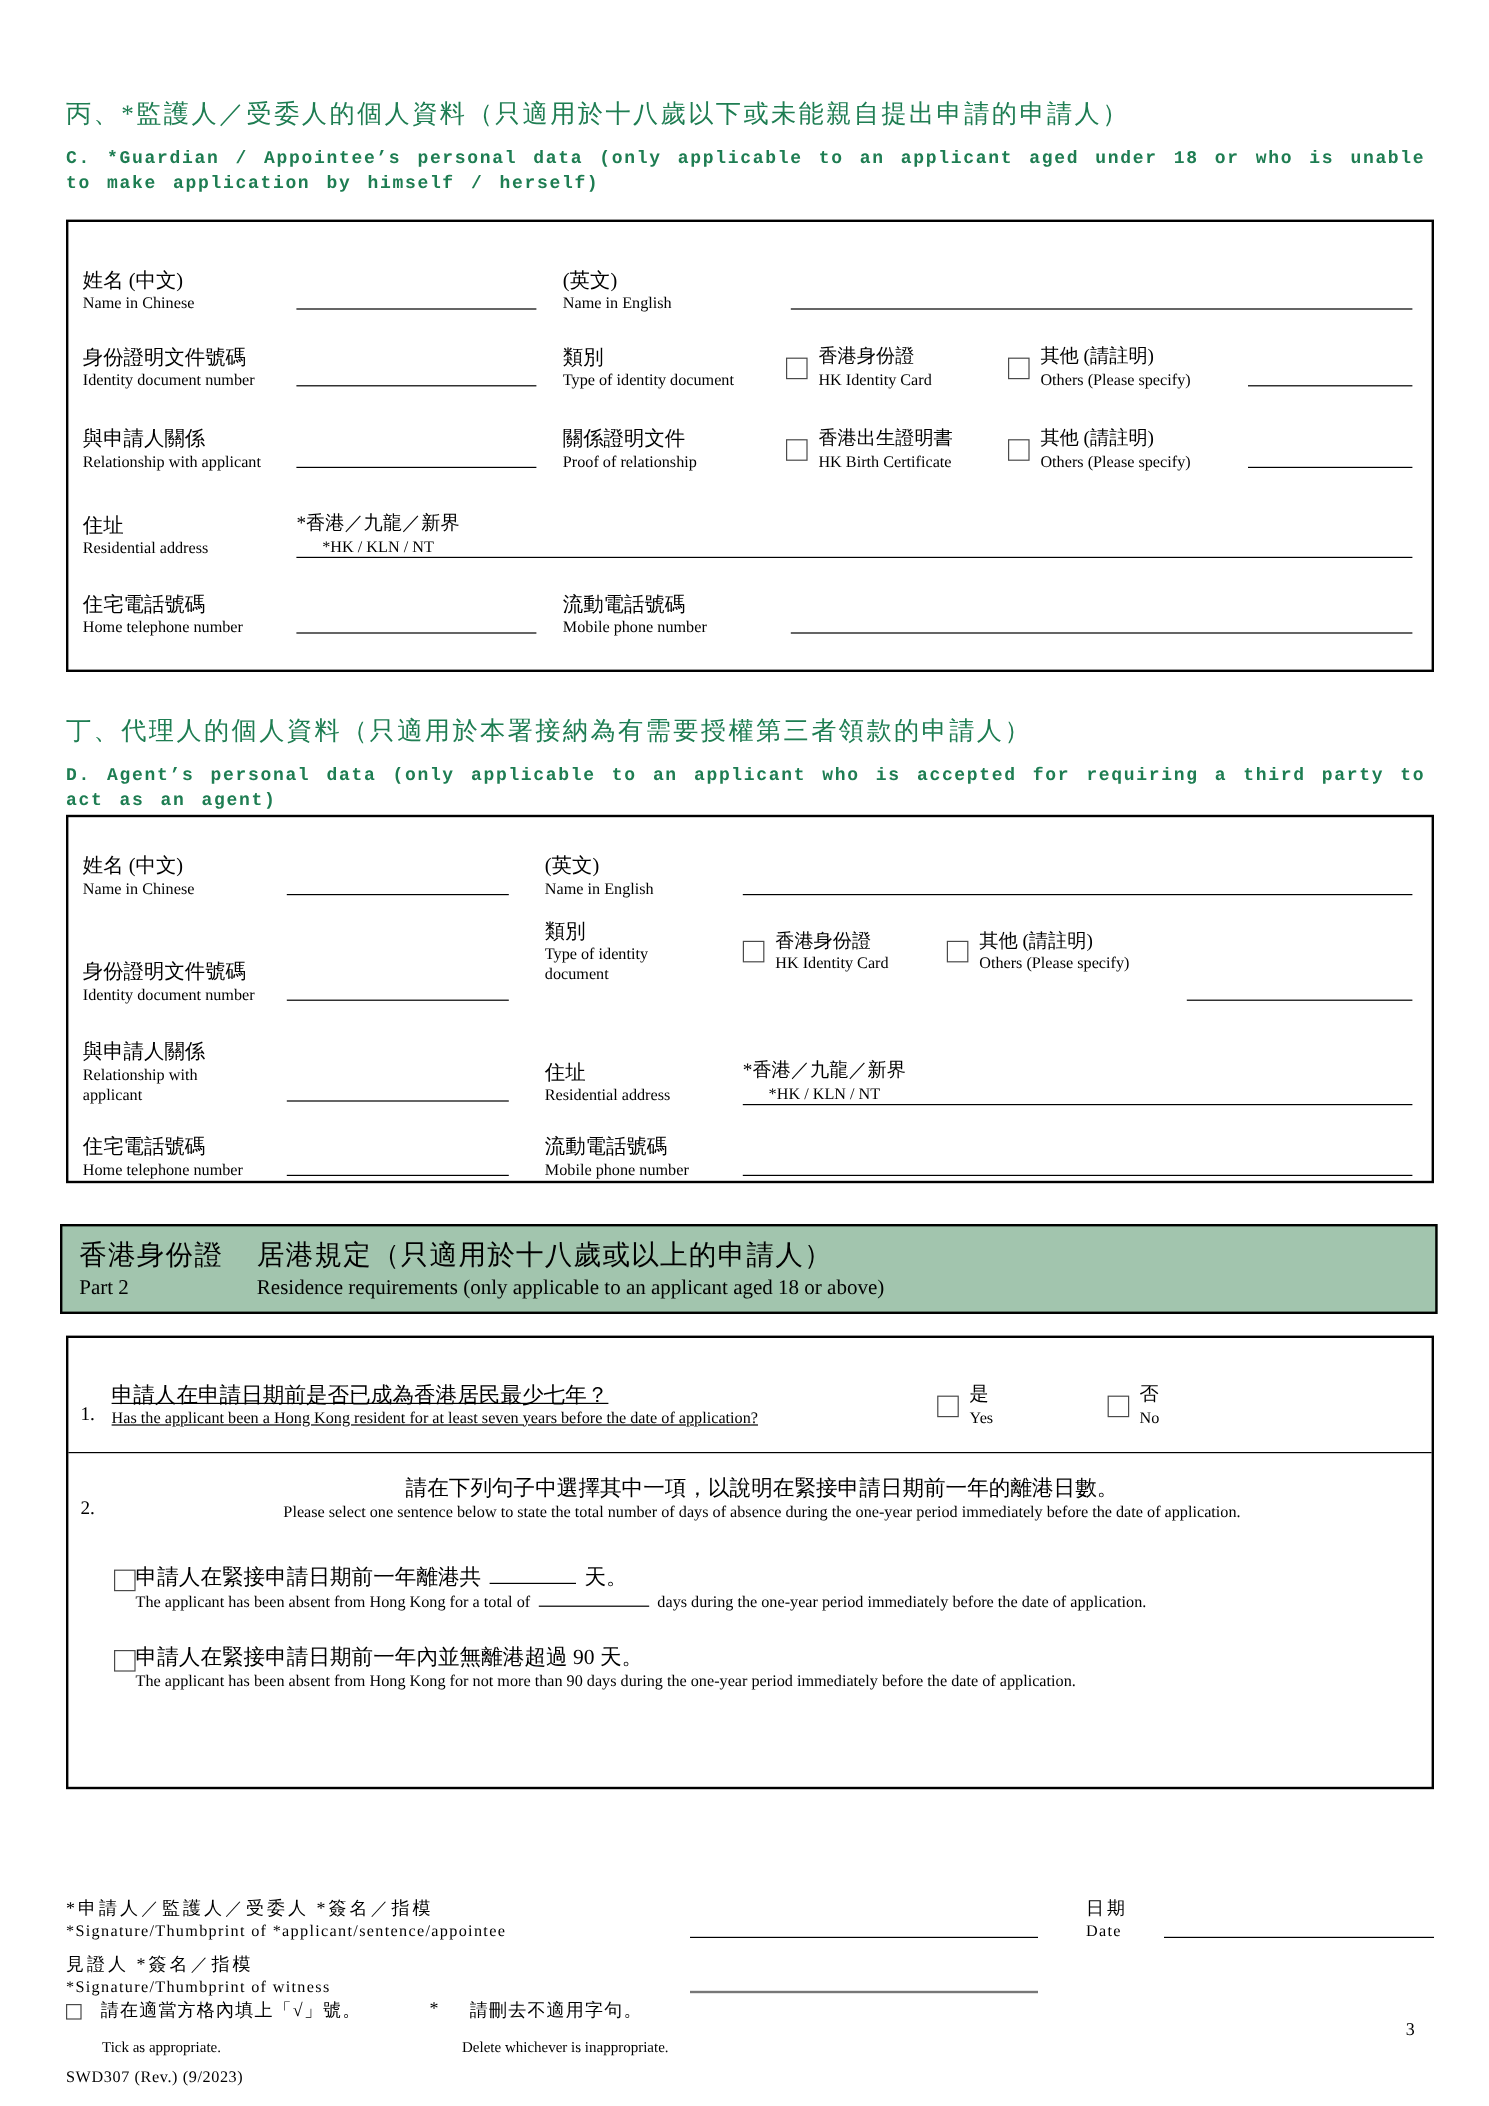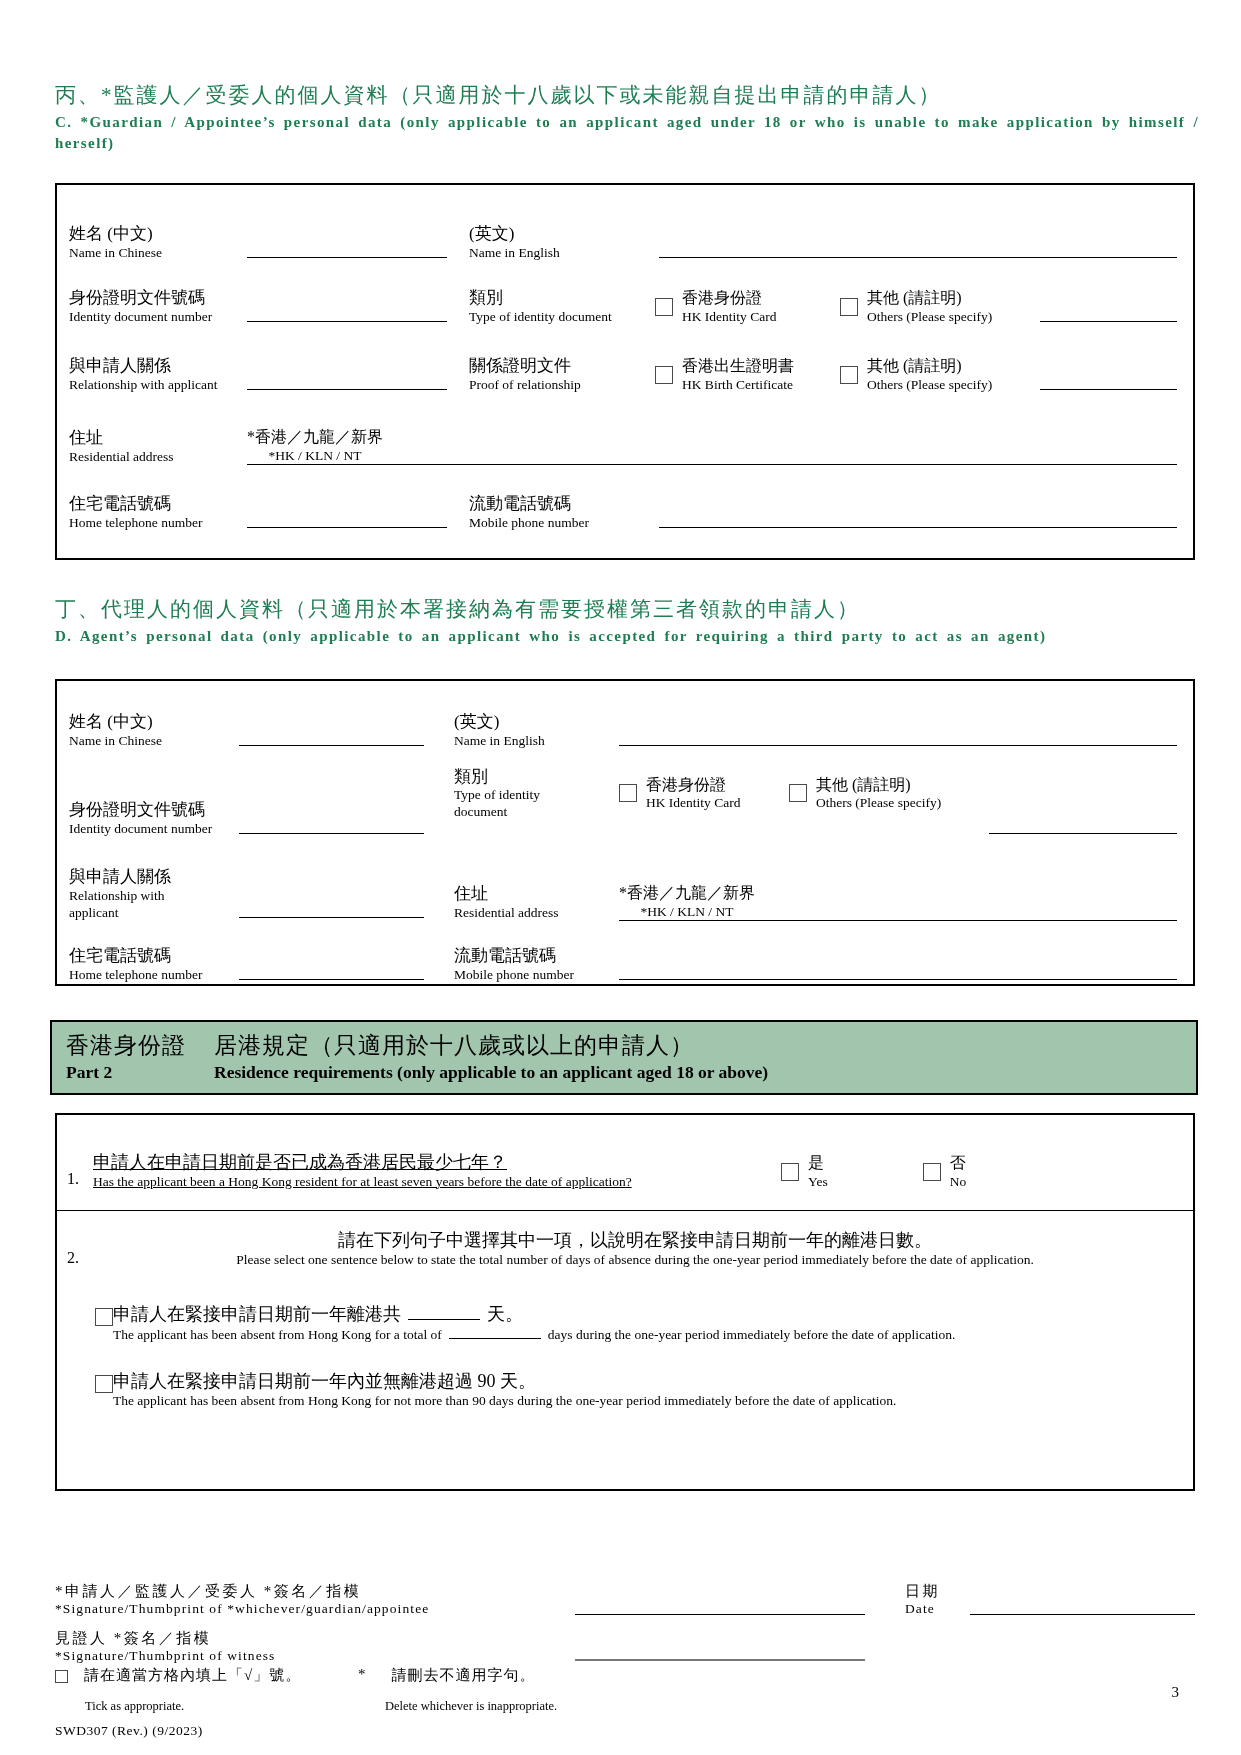--- a/index.html
+++ b/index.html
@@ -9,39 +9,39 @@
     width:1241px; height:1755px; position:relative; overflow:hidden;
     font-family:"Liberation Serif","DejaVu Serif",serif; color:#000;
   }
   .abs { position:absolute; }
   .zh { display:block; font-size:17px; line-height:1.28; }
   .zh.s { font-size:16px; }
   .en { display:block; font-size:13.5px; line-height:1.22; }
   .sec-title { left:55px; width:1145px; }
   .t-zh { font-size:21px; color:var(--green); letter-spacing:2px; line-height:1.25; }
   .t-en { font-size:15px; color:var(--green); font-weight:bold; letter-spacing:1.4px;
-          word-spacing:3px; line-height:1.4; margin-top:4px; }
+          word-spacing:3px; line-height:1.4; margin-top:14px;font-family:Liberation Mono, monospace; }
   .formbox { position:absolute; left:55px; width:1140px; border:2px solid #000; background:#fff; }
   .frow { display:flex; align-items:flex-end; padding:0 16px 0 12px; }
   .lbl {}
   .wline { border-bottom:1px solid #000; margin-bottom:3px; height:1px; }
   .grow { flex:1 1 auto;text-align:center; } .w165{width:165px;flex:none;} .w170{width:170px;flex:none;}
   .w178{width:178px;flex:none;} .w185{width:185px;flex:none;} .w186{width:186px;flex:none;}
   .w190{width:190px;flex:none;} .w200{width:200px;flex:none;} .w290{width:290px;flex:none;}
   .w520{width:520px;flex:none;}
   .ml10{margin-left:10px;} .ml22{margin-left:22px;} .ml30{margin-left:30px;} .ml40{margin-left:40px;}
   .cb { width:18px; height:18px; border:1.4px solid #4a4a4a; background:#fff; display:inline-block; flex:none; }
   .cb-item { display:flex; align-items:center; gap:9px; }
   .addr { border-bottom:1px solid #000; display:flex; align-items:flex-end; }
   
   .banner { left:50px; width:1148px; background:var(--banner); border:2px solid #000; padding:9px 12px 8px 14px; }
   .b-row { display:flex; }
   .b-lab { width:148px; flex:none; }
   .b-zh { font-size:23px; line-height:1.3; letter-spacing:1px; }
-  .b-en { font-size:17.5px; font-weight:bold; line-height:1.35; }
+  .b-en { font-size:17.5px; font-weight:normal; line-height:1.35; }
   
   .q1 { display:flex; align-items:flex-end; padding:24px 16px 20px 10px; border-bottom:1.5px solid #000; height:96px; }
   .qnum { font-size:16px; width:26px; flex:none; align-self:flex-end; padding-bottom:2px; }
   .zh.q { font-size:18px; }
   .qtext { }
   .q2 { padding:18px 16px 0 10px; }
   .q2-head { display:flex; margin-bottom:34px; }
   .opt { display:flex; margin-bottom:27px; padding-left:28px; align-items:flex-start; }
   .opt .cb { margin-top:5px; }
   .blank { display:inline-block; border-bottom:1px solid #000; height:13px; margin:0 7px; vertical-align:baseline; }
@@ -303,21 +303,21 @@
       </div>
     </div>
 
   </div>
 </div>
 
 <div class="abs" style="top:1582px; left:55px; width:1140px;">
   <div class="sigrow">
     <div class="lbl w520">
       <span class="zh sigzh">*申請人／監護人／受委人  *簽名／指模</span>
-      <span class="en sigen">*Signature/Thumbprint of *whichever/guardian/appointee</span>
+      <span class="en sigen">*Signature/Thumbprint of *applicant/sentence/appointee</span>
     </div>
     <div class="wline w290"></div>
     <div class="lbl ml40" style="width:55px;flex:none;">
       <span class="zh sigzh">日期</span>
       <span class="en sigen">Date</span>
     </div>
     <div class="wline grow ml10"></div>
   </div>
   <div class="sigrow">
     <div class="lbl w520">

